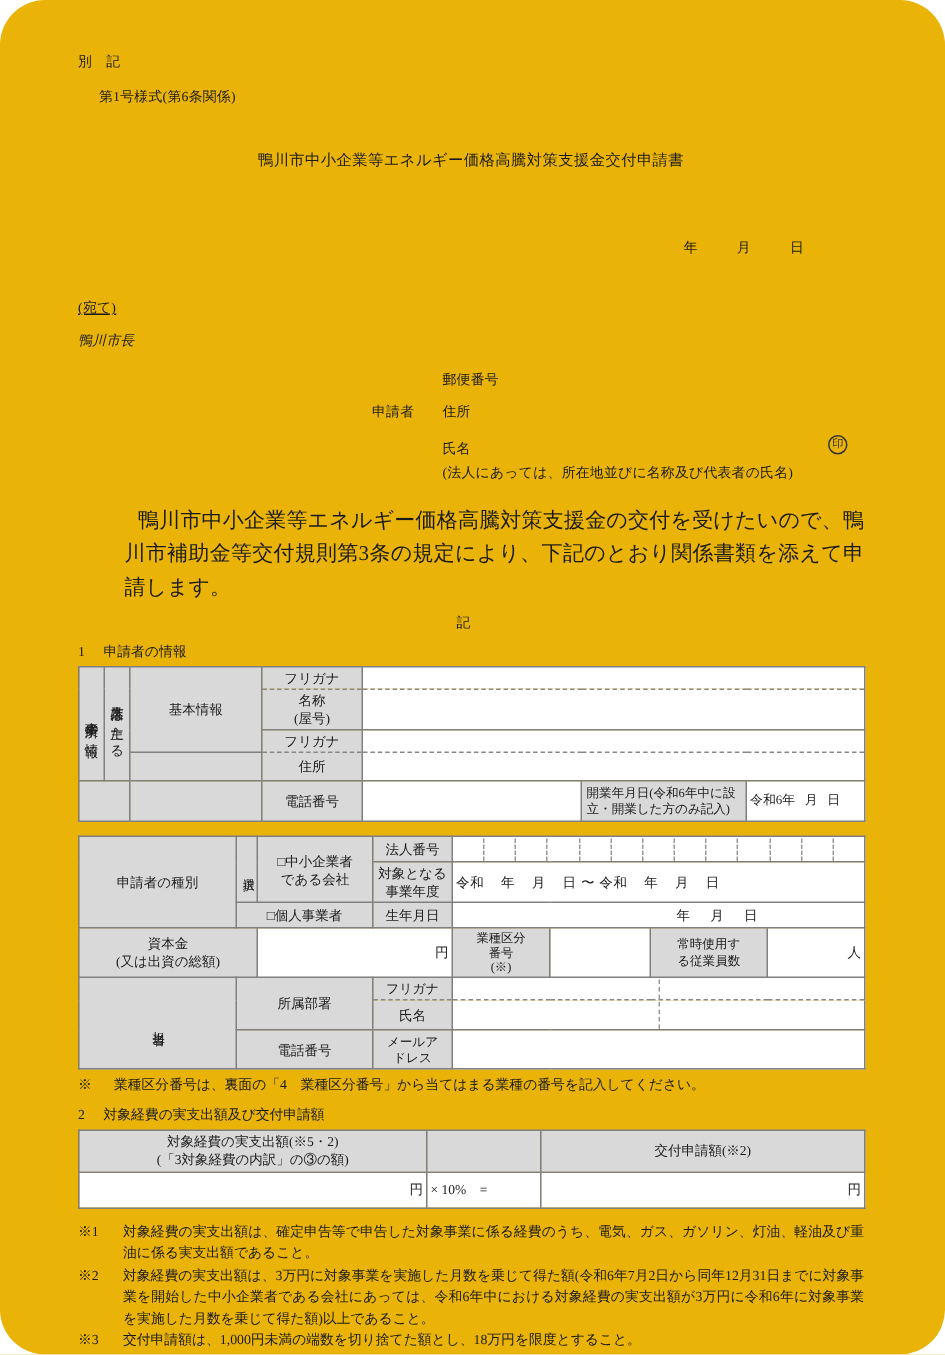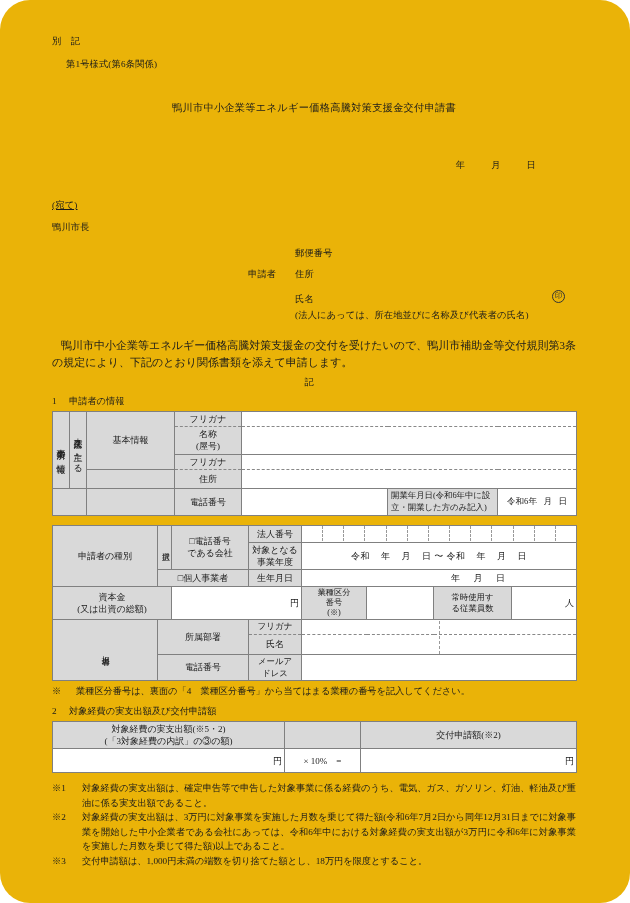--- a/index.html
+++ b/index.html
@@ -49,21 +49,21 @@
 
   .date-line {
     text-align: right;
     margin-top: 28px;
     padding-right: 40px;
     letter-spacing: 0.2px;
   }
   .date-line .sp { display: inline-block; width: 26px; }
 
   .ate { margin-top: 12px; text-decoration: underline; }
-  .mayor { margin-top: 8px; }
+  .mayor { margin-top: 8px; font-style: italic; }
 
   .applicant-block {
     margin-top: 10px;
     position: relative;
     height: 78px;
   }
   .ab-label {
     position: absolute;
     left: 196px;
     top: 22px;
@@ -86,24 +86,25 @@
     text-align: center;
     border: 1px solid #333;
     border-radius: 50%;
     font-size: 7.5px;
     color: #333;
   }
   .ab-note { position: absolute; left: 243px; top: 63px; font-size: 9.2px; }
 
   .body-para {
     margin-top: 14px;
-    font-size: 11px;
+    font-size: 14px;
     line-height: 1.62;
     text-align: justify;
     text-justify: inter-character;
+    margin-left: 31px;
   }
   .body-para .lead { padding-left: 9px; }
 
   .ki {
     text-align: center;
     margin-top: 4px;
     font-size: 9.2px;
     padding-right: 10px;
   }
 
@@ -126,21 +127,21 @@
     padding: 1px 2px;
     vertical-align: middle;
     line-height: 1.35;
     box-sizing: border-box;
   }
   td.hd {
     background: #d9d9d9;
     text-align: center;
   }
   td.blank { background: #ffffff; }
-  td.c { text-align: center; }
+  td.c { }
   td.r { text-align: right; padding-right: 5px; }
 
   .dashed-bottom { border-bottom: 1px dashed #888 !important; }
   .dashed-top { border-top: 1px dashed #888 !important; }
 
   
   td.vert {
     writing-mode: vertical-rl;
     text-orientation: upright;
     text-align: center;
@@ -288,21 +289,21 @@
           <col style="width:65px">
           <col style="width:67px">
           <col style="width:78px">
           <col style="width:65px">
       </colgroup>
       <tbody>
         <tr>
           <td class="hd" rowspan="3">申請者の種別</td>
           <td class="hd vert" rowspan="2" style="font-size:8px"><span>選択</span></td>
           <td class="hd" rowspan="2" style="height:36px">
-            <div>□電話番号</div>
+            <div>□中小企業者</div>
             <div>である会社</div>
           </td>
           <td class="hd" style="height:17px">法人番号</td>
           <td class="blank" colspan="4" style="padding:0">
             <div class="corpnum" style="height:15px">
               <span></span>
                 <span></span>
                 <span></span>
                 <span></span>
                 <span></span>

